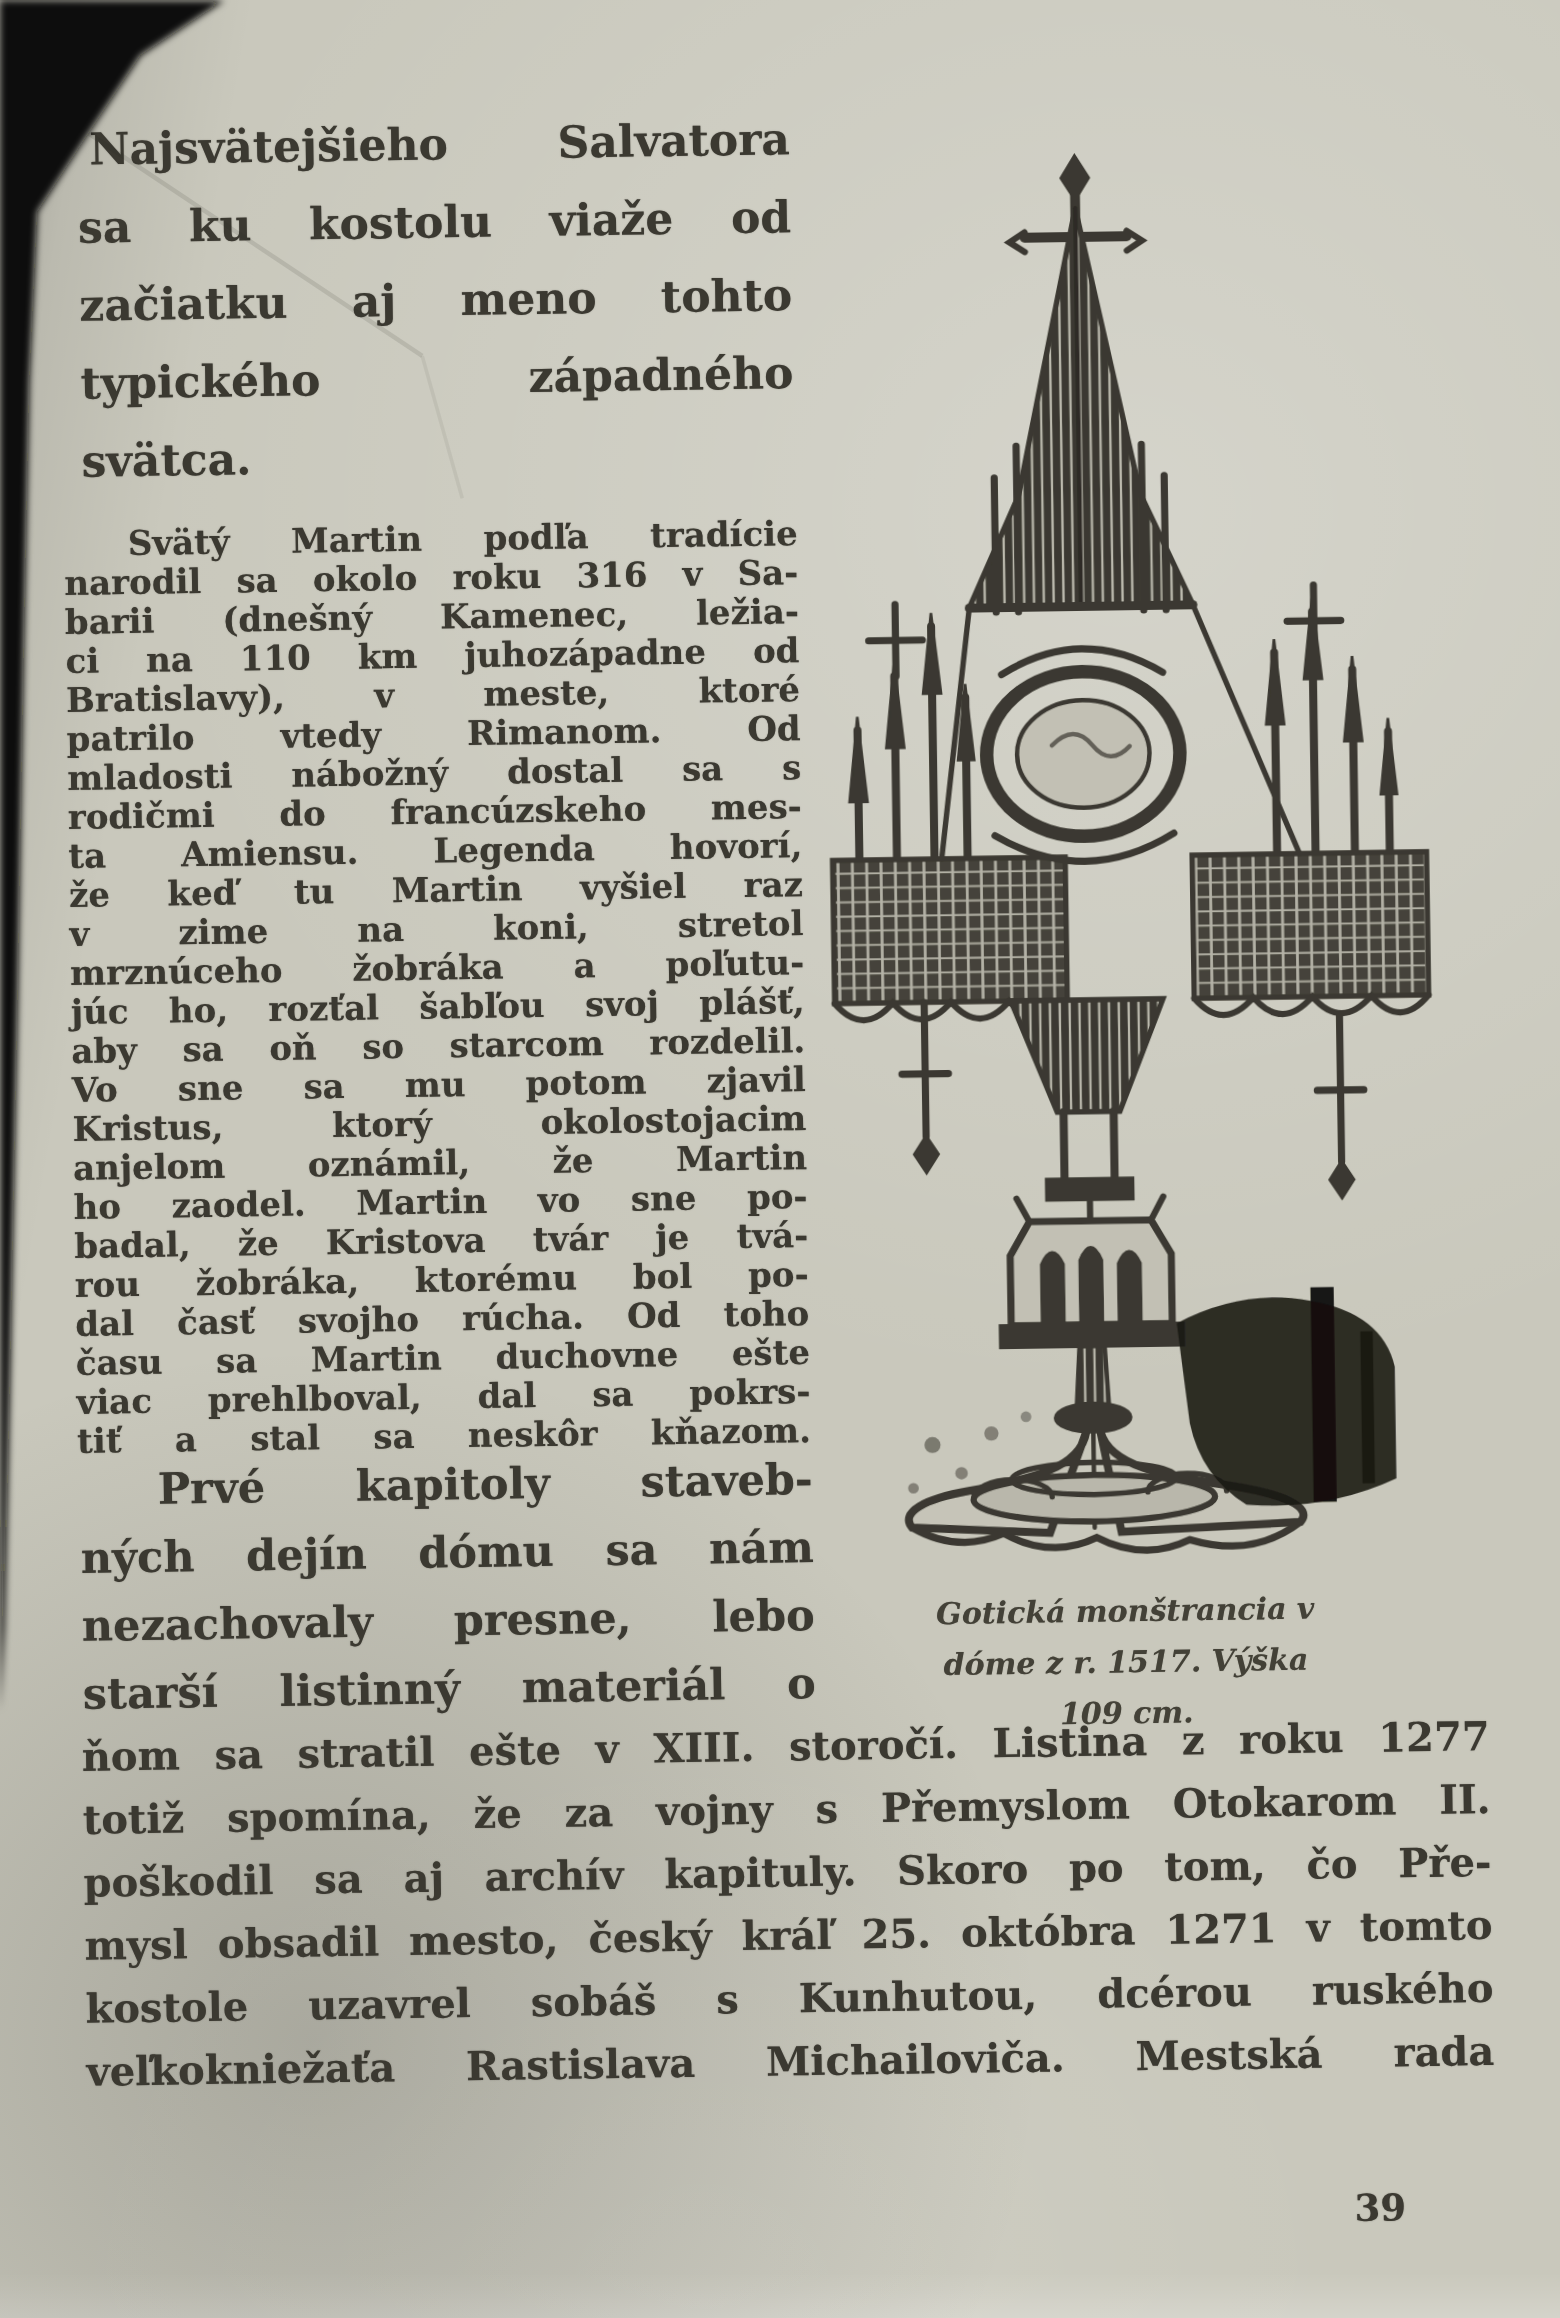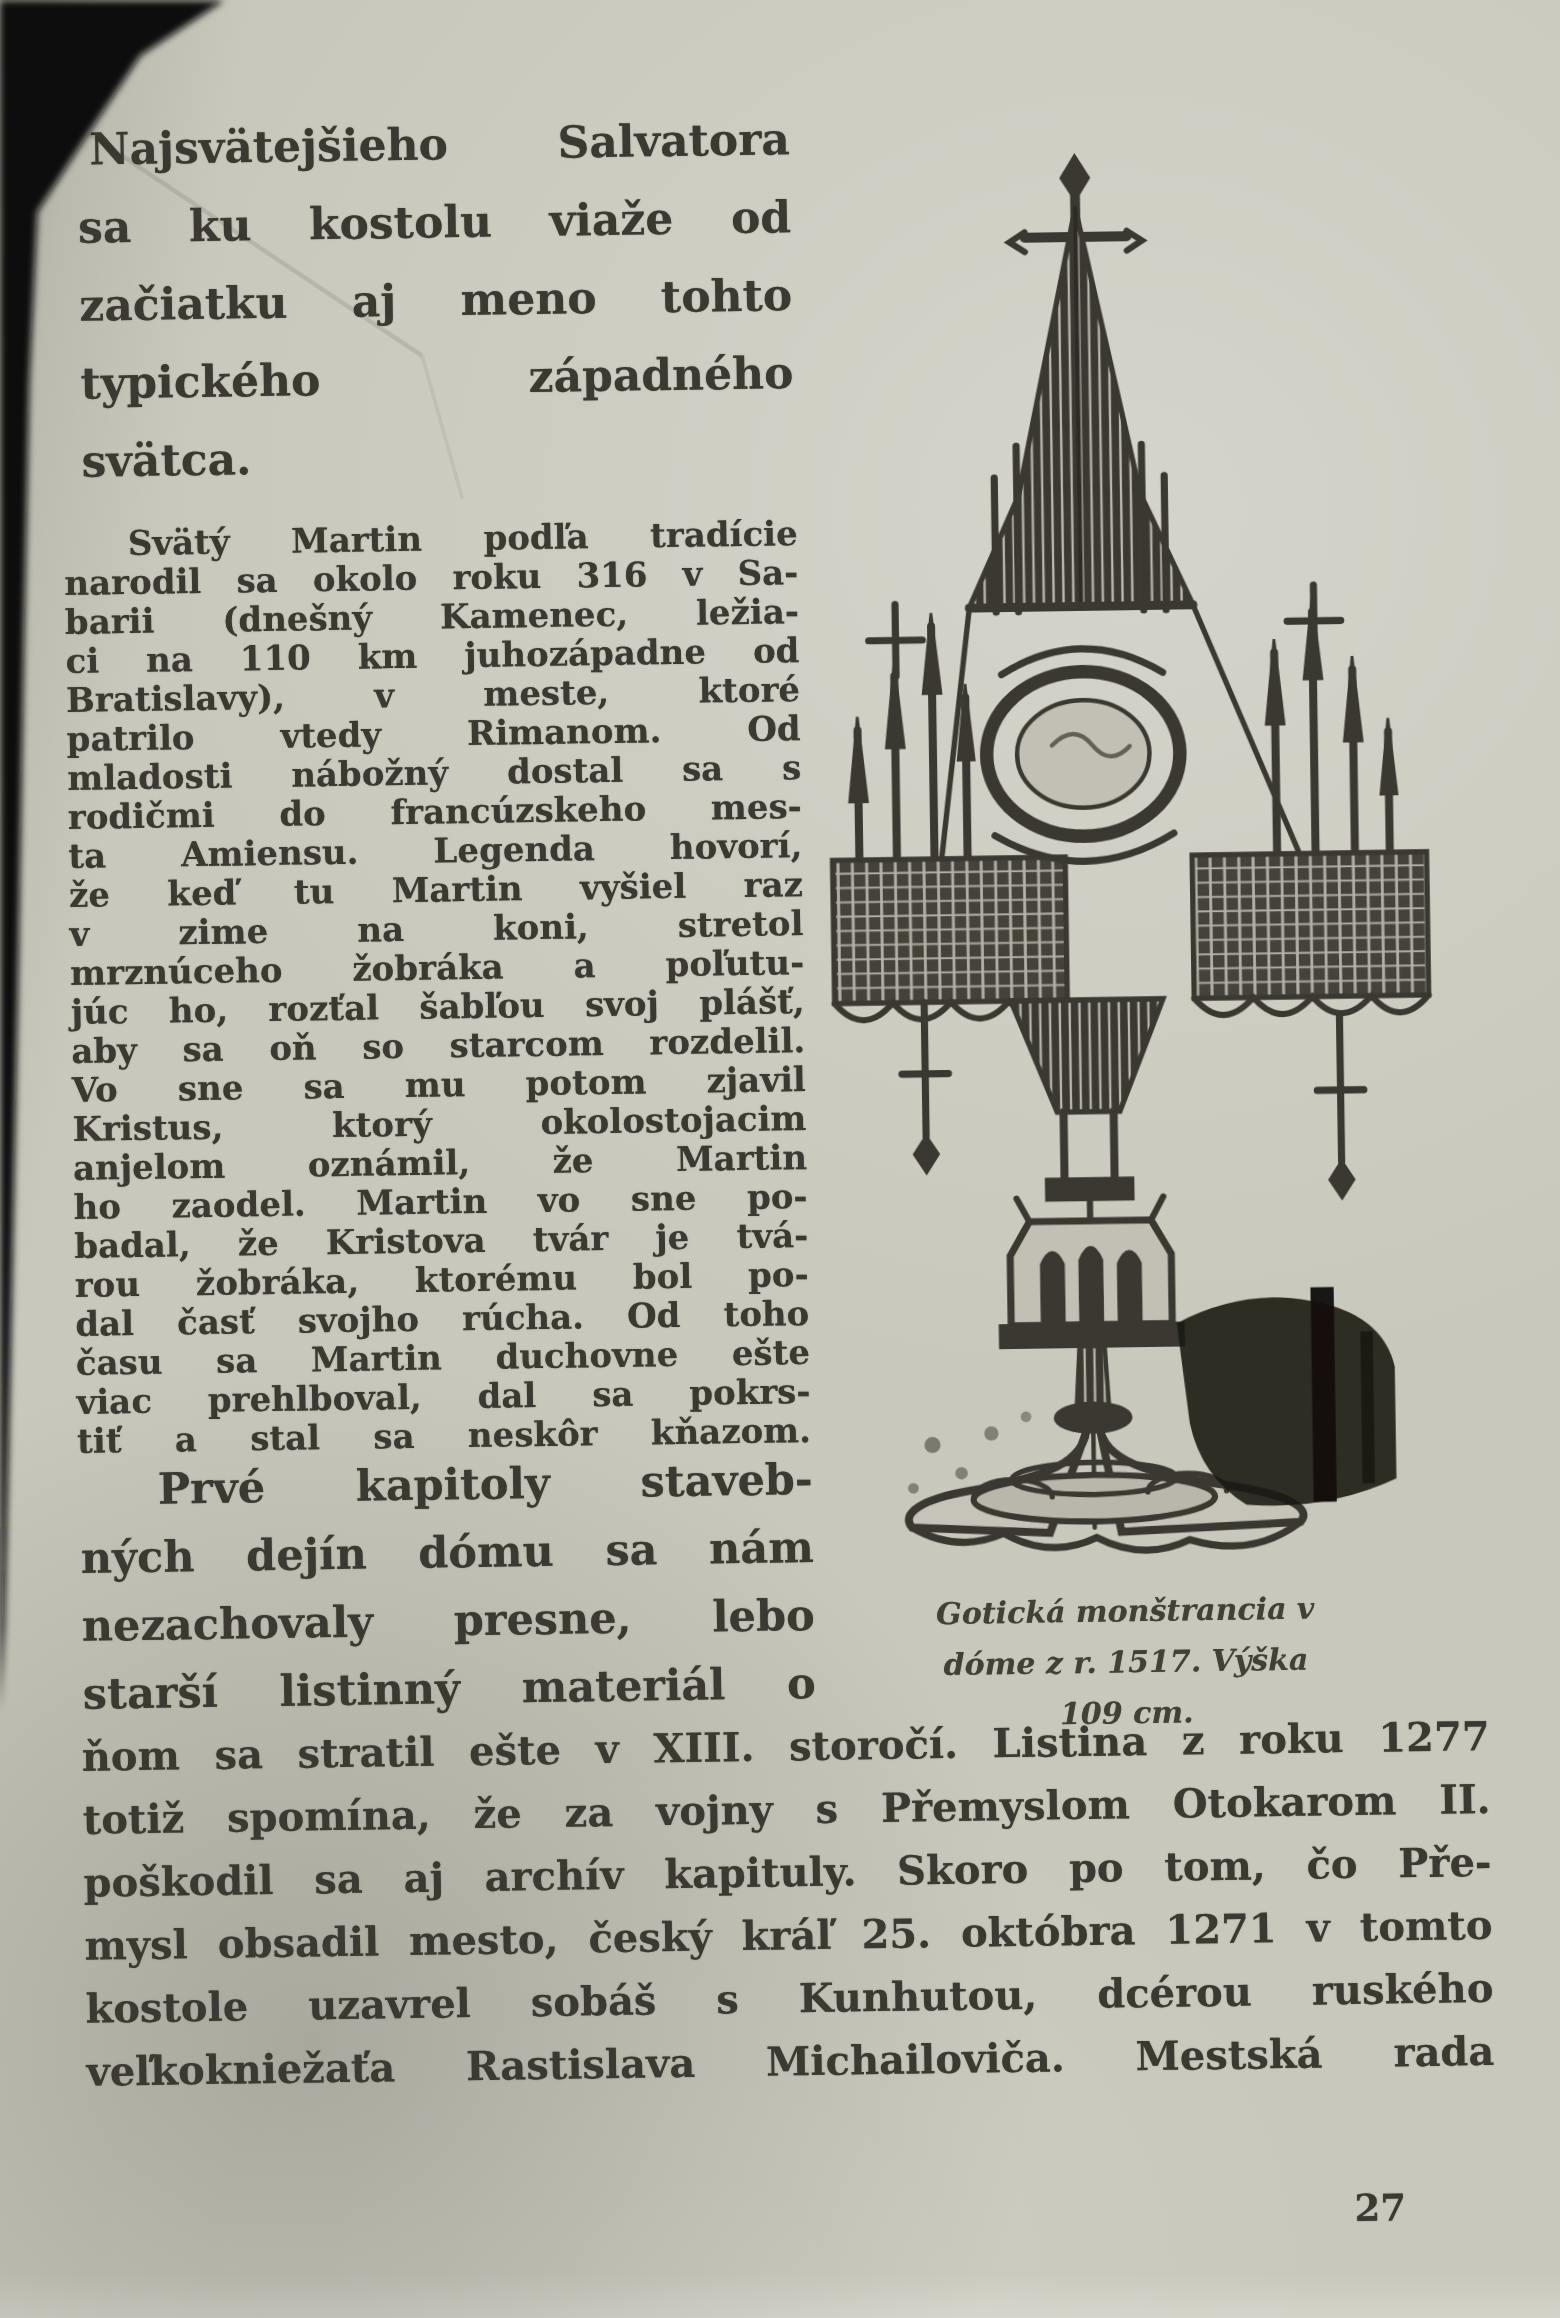--- a/index.html
+++ b/index.html
@@ -200,21 +200,21 @@
           </g>
         </g>
       </svg>
 
       <div class="caption">
           <div class="tline">Gotická monštrancia v</div>
           <div class="tline">dóme z r. 1517. Výška</div>
           <div class="tline">109 cm.</div>
         </div>
 
-      <div class="page-number">27</div>
+      <div class="page-number">39</div>
     </div>
 
     <svg class="edges" width="1560" height="2319" viewBox="0 0 1755 2608">
       <defs>
           <filter id="soft">
             <feGaussianBlur stdDeviation="4"></feGaussianBlur>
           </filter>
         </defs>
       <polygon fill="#0a0a08" filter="url(#soft)" points="0,0 252,0 158,62 98,152 42,238 33,430 27,720 20,1120 12,1520 5,1830 0,1925"></polygon>
       <line x1="100" y1="150" x2="475" y2="400" stroke="rgba(40,40,35,0.12)" stroke-width="5"></line>

